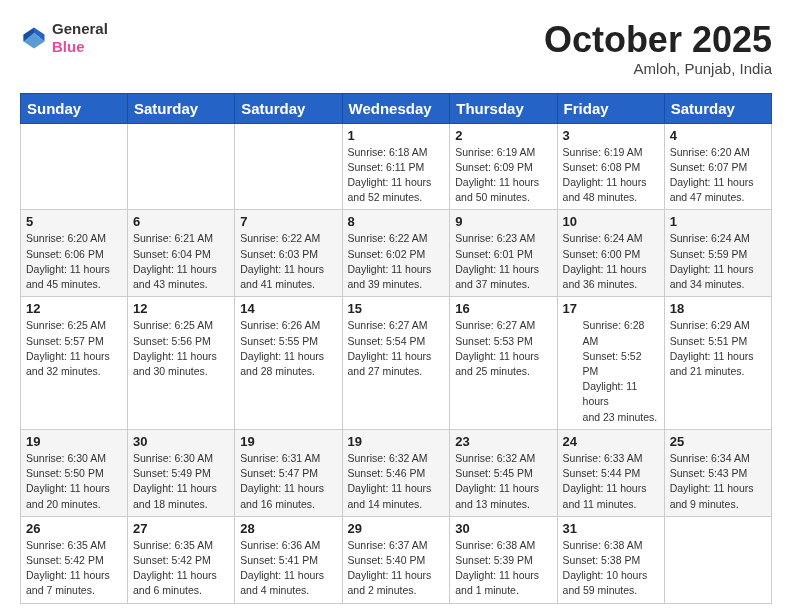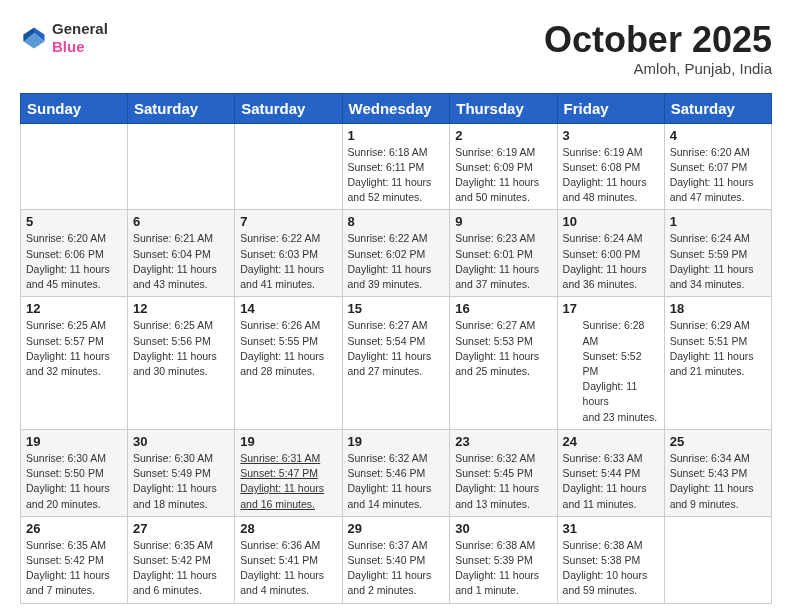--- a/index.html
+++ b/index.html
@@ -267,21 +267,21 @@
         </td>
         <td>
           <span class="day-num">30</span>
           <div class="day-info" style="white-space: pre-line;">Sunrise: 6:30 AM
 Sunset: 5:49 PM
 Daylight: 11 hours
 and 18 minutes.</div>
         </td>
         <td>
           <span class="day-num">19</span>
-          <div class="day-info" style="white-space: pre-line; text-decoration: underline;">Sunrise: 6:31 AM
+          <div class="day-info" style="white-space: pre-line;">Sunrise: 6:31 AM
 Sunset: 5:47 PM
 Daylight: 11 hours
 and 16 minutes.</div>
         </td>
         <td>
           <span class="day-num">19</span>
           <div class="day-info" style="white-space: pre-line;">Sunrise: 6:32 AM
 Sunset: 5:46 PM
 Daylight: 11 hours
 and 14 minutes.</div>

